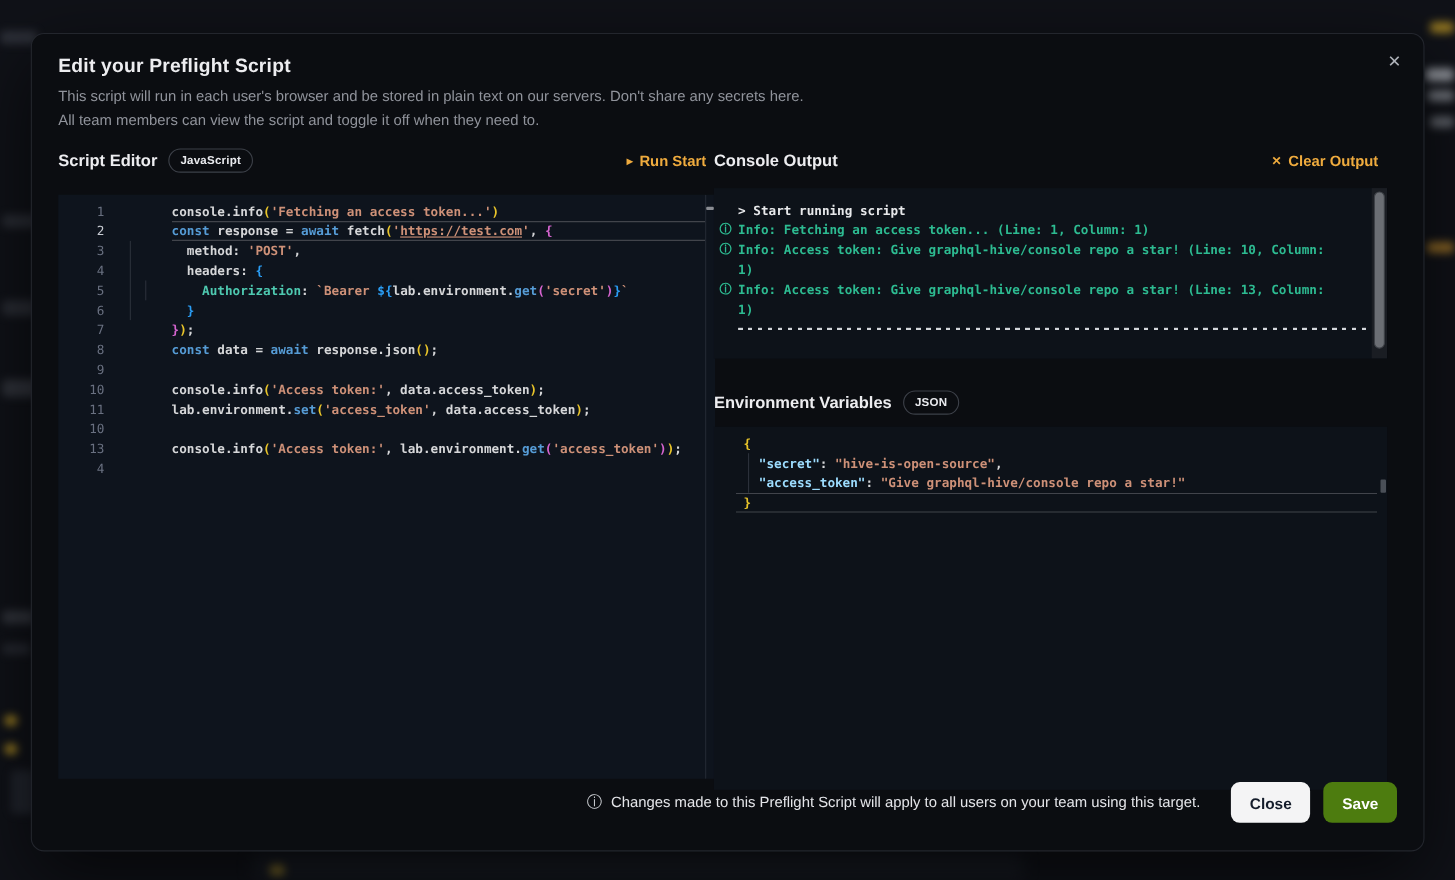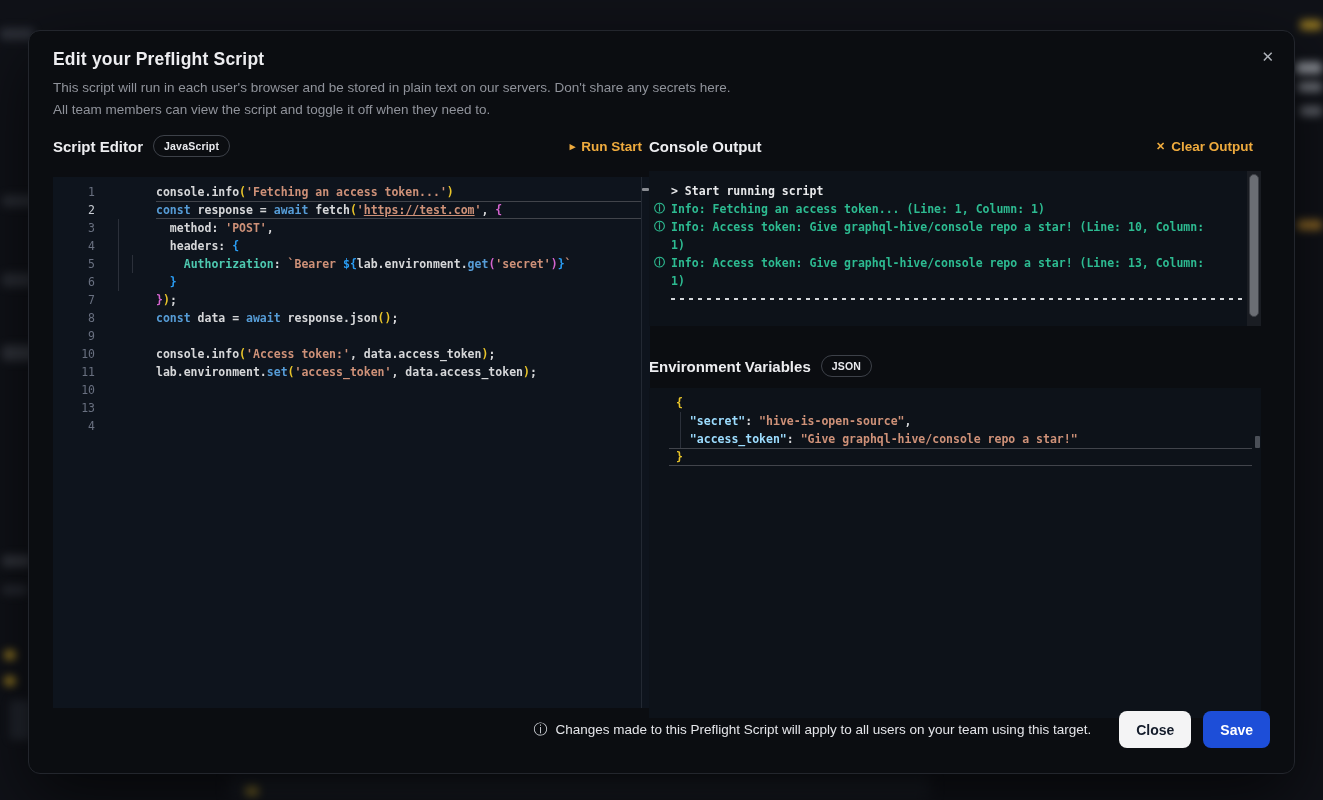--- a/index.html
+++ b/index.html
@@ -74,21 +74,21 @@
   .env-lines { position:absolute; left:20px; right:9px; top:6px; }
   .env-row { padding-left:7px; }
 
   
   .modal-footer { position:absolute; right:24px; bottom:25px; display:flex; align-items:center; gap:12px; }
   .footer-note { display:flex; align-items:center; gap:8px; color:#e4e5e9; font-size:13.5px; }
   .footer-note .glyph { font-size:14px; color:#cfd2d7; }
   .btn { height:37px; border:none; border-radius:8px; font-size:14px; font-weight:600;
     padding:0 17px; cursor:pointer; font-family:"Liberation Sans",sans-serif; }
   .btn-close { background:#f4f4f5; color:#141c2b; margin-left:16px; }
-  .btn-save  { background:#1d4ed8; color:#ffffff; font-weight:700; }
+  .btn-save  { background:#4d7c0f; color:#ffffff; font-weight:700; }
 </style>
 </head>
 <body>
 
 <div class="backdrop">
   <div class="blob" style="left:0;top:28px;width:34px;height:12px;background:#343740;"></div>
   <div class="blob" style="left:2px;top:195px;width:34px;height:12px;background:#30333b;"></div>
   <div class="blob" style="left:2px;top:273px;width:32px;height:14px;background:#30333b;"></div>
   <div class="blob" style="left:2px;top:345px;width:34px;height:16px;background:#383b43;"></div>
   <div class="blob" style="left:2px;top:555px;width:30px;height:12px;background:#3a3d45;"></div>
@@ -147,20 +147,21 @@
           <div class="code-row"><span class="tok-fg">  method: </span><span class="tok-str">'POST'</span><span class="tok-fg">,</span></div>
           <div class="code-row"><span class="tok-fg">  headers: </span><span class="tok-b3">{</span></div>
           <div class="code-row"><span class="tok-fg">    </span><span class="tok-prop">Authorization</span><span class="tok-fg">: </span><span class="tok-str">`Bearer </span><span class="tok-b3">${</span><span class="tok-fg">lab.environment.</span><span class="tok-kw">get</span><span class="tok-b2">(</span><span class="tok-str">'secret'</span><span class="tok-b2">)</span><span class="tok-b3">}</span><span class="tok-str">`</span></div>
           <div class="code-row"><span class="tok-fg">  </span><span class="tok-b3">}</span></div>
           <div class="code-row"><span class="tok-b2">}</span><span class="tok-b1">)</span><span class="tok-fg">;</span></div>
           <div class="code-row"><span class="tok-kw">const</span><span class="tok-fg"> data = </span><span class="tok-kw">await</span><span class="tok-fg"> response.json</span><span class="tok-b1">(</span><span class="tok-b1">)</span><span class="tok-fg">;</span></div>
           <div class="code-row"></div>
           <div class="code-row"><span class="tok-fg">console.info</span><span class="tok-b1">(</span><span class="tok-str">'Access token:'</span><span class="tok-fg">, data.access_token</span><span class="tok-b1">)</span><span class="tok-fg">;</span></div>
           <div class="code-row"><span class="tok-fg">lab.environment.</span><span class="tok-kw">set</span><span class="tok-b1">(</span><span class="tok-str">'access_token'</span><span class="tok-fg">, data.access_token</span><span class="tok-b1">)</span><span class="tok-fg">;</span></div>
           <div class="code-row"></div>
+          <div class="code-row"><span class="tok-fg">console.info</span><span class="tok-b1">(</span><span class="tok-str">'Access token:'</span><span class="tok-fg">, lab.environment.</span><span class="tok-kw">get</span><span class="tok-b2">(</span><span class="tok-str">'access_token'</span><span class="tok-b2">)</span><span class="tok-b1">)</span><span class="tok-fg">;</span></div>
           <div class="code-row"></div>
         </div>
       <div class="indent-guide" style="left:65px;top:42px;height:72px;"></div>
       <div class="indent-guide" style="left:79px;top:78px;height:18px;"></div>
       <div class="vline" style="right:8px;"></div>
       <div class="ruler-mark" style="right:1px;top:11px;width:7px;"></div>
     </div>
   </div>
 
   <div class="col col-right">

